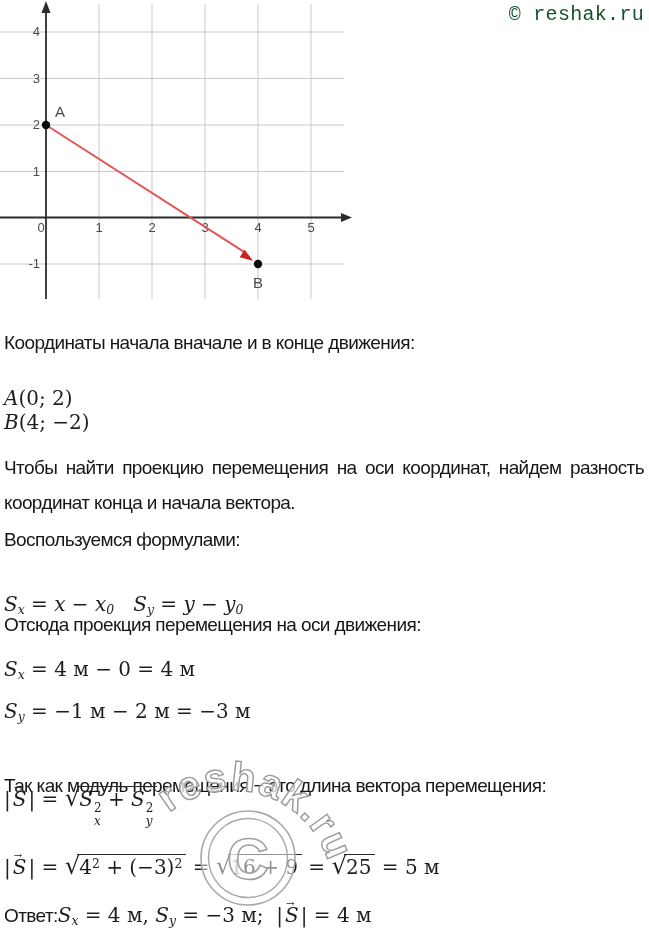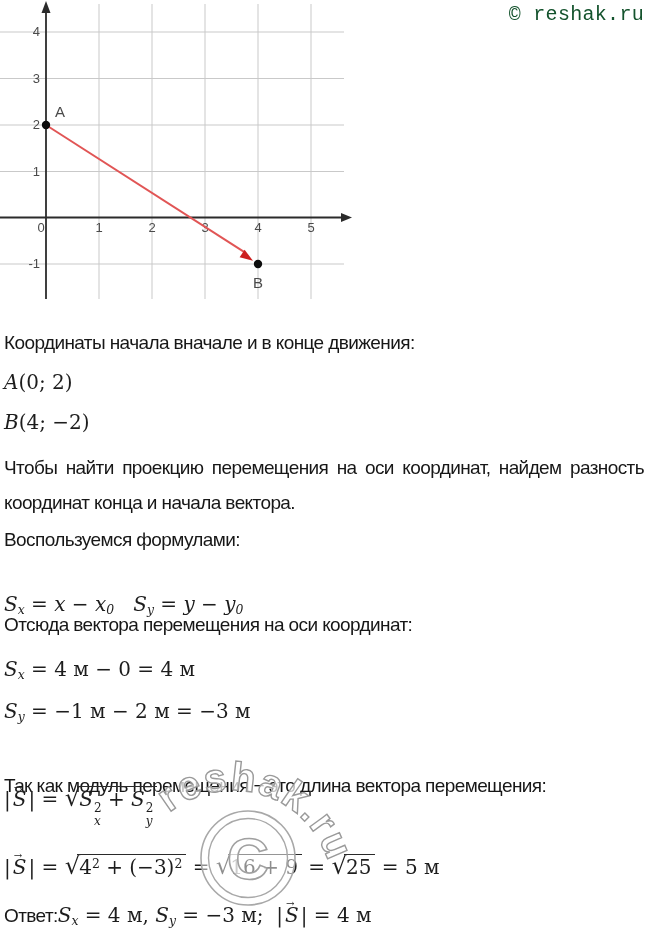--- a/index.html
+++ b/index.html
@@ -77,31 +77,31 @@
   <polygon points="253,260.7 239.6,257.3 244.6,249.8" fill="#cc1f1f"></polygon>
 
   <circle cx="46" cy="125" r="4.2" fill="#0c0c0c"></circle>
   <circle cx="258" cy="264" r="4.2" fill="#0c0c0c"></circle>
   <text x="55" y="117" font-size="15" fill="#4a4a4a">A</text>
   <text x="258" y="288" text-anchor="middle" font-size="15" fill="#4a4a4a">B</text>
 </svg>
 
 <div class="t sans" style="top:330px">Координаты начала вначале и в конце движения:</div>
 
-<div class="t math" style="top:370px"><span class="mi">A</span><span class="mn">(0; 2)</span></div>
+<div class="t math" style="top:386px"><span class="mi">A</span><span class="mn">(0; 2)</span></div>
 
 <div class="t math" style="top:410px"><span class="mi">B</span><span class="mn">(4; −2)</span></div>
 
 <div class="t sans para" style="top:450px">Чтобы найти проекцию перемещения на оси координат, найдем разность координат конца и начала вектора.</div>
 
 <div class="t sans" style="top:527px">Воспользуемся формулами:</div>
 
 <div class="t math" style="top:592px"><span class="mi">S</span><sub>x</sub><span class="mn"> = </span><span class="mi">x</span><span class="mn"> − </span><span class="mi">x</span><sub>0</sub><span class="mn">&nbsp;&nbsp;&nbsp;</span><span class="mi">S</span><sub>y</sub><span class="mn"> = </span><span class="mi">y</span><span class="mn"> − </span><span class="mi">y</span><sub>0</sub></div>
 
-<div class="t sans" style="top:612px">Отсюда вектора перемещения на оси координат:</div>
+<div class="t sans" style="top:612px">Отсюда проекция перемещения на оси движения:</div>
 
 <div class="t math" style="top:657px"><span class="mi">S</span><sub>x</sub><span class="mn"> = 4 м − 0 = 4 м</span></div>
 
 <div class="t math" style="top:699px"><span class="mi">S</span><sub>y</sub><span class="mn"> = −1 м − 2 м = −3 м</span></div>
 
 <div class="t sans" style="top:773px">Так как модуль перемещения − это длина вектора перемещения:</div>
 
 <div class="t math" style="top:783px"><span class="mn">|</span><span class="vec">S<span class="vec-arrow">→</span></span><span class="mn">| = </span><span class="sqrt"><span class="sqrt-sign">√</span><span class="rad"><span class="mi">S</span><span class="ss">
           <span class="ss-up">2</span>
           <span class="ss-dn">x</span>

